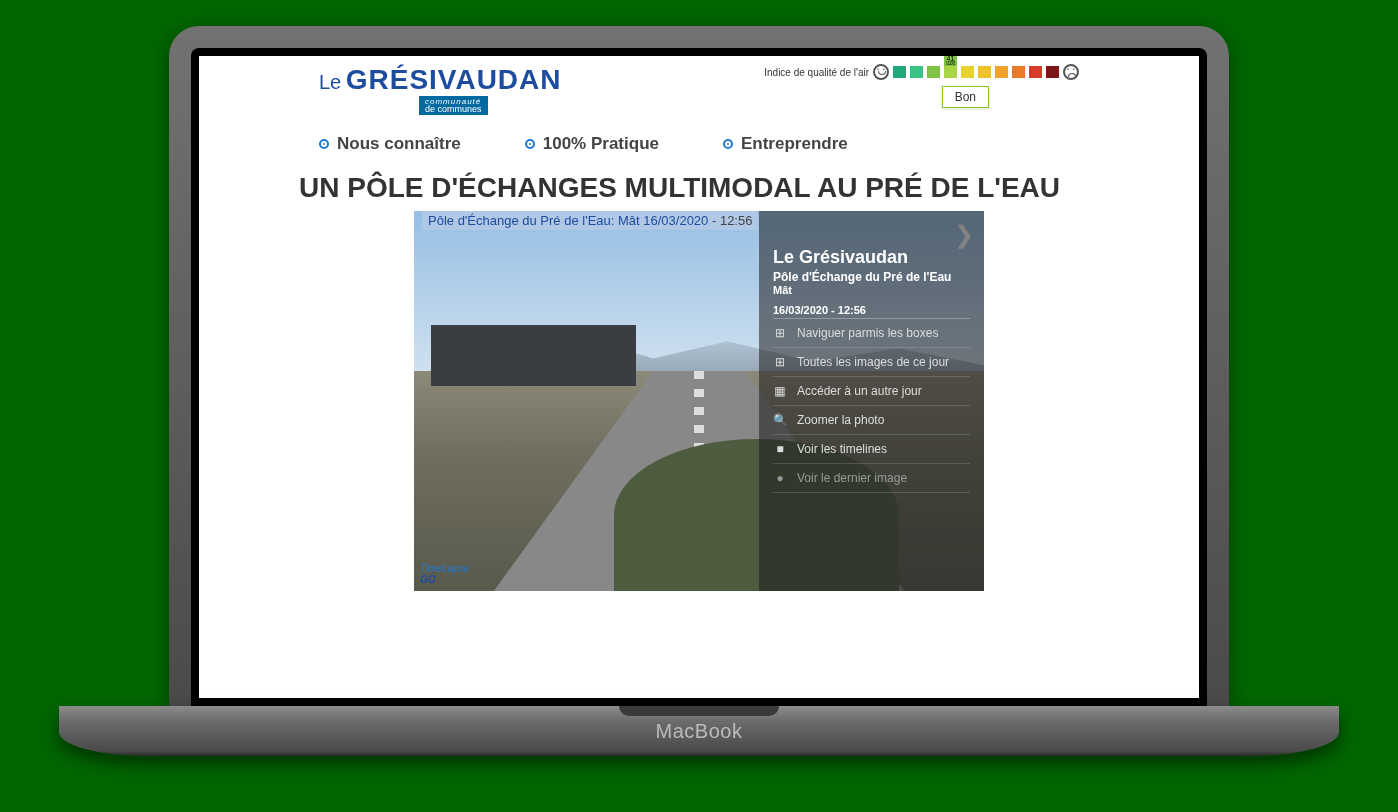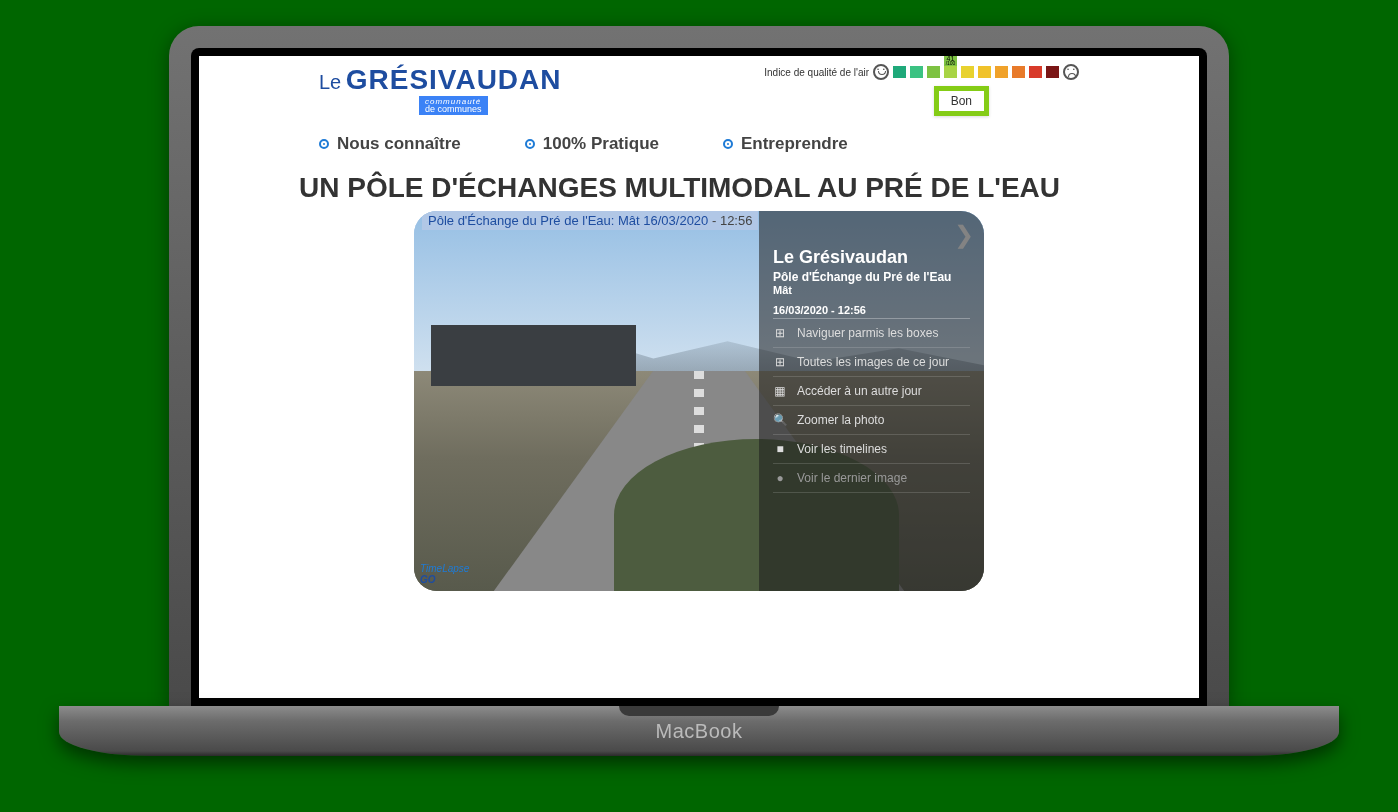--- a/index.html
+++ b/index.html
@@ -85,21 +85,21 @@
   font-size: 20px;
   font-weight: 500;
 }
 .logo-block .main {
   font-size: 28px;
   font-weight: 700;
   letter-spacing: 1px;
 }
 .logo-sub {
   display: inline-block;
-  background: #3b82f6;
+  background: #0369a1;
   color: #fff;
   font-size: 9px;
   padding: 1px 6px;
   margin-left: 100px;
 }
 .logo-sub .s1 { font-style: italic; letter-spacing: 1px; display:block; font-size:8px; margin-bottom:-2px;}
 .air {
   text-align: right;
   font-size: 10px;
   color: #333;
@@ -118,21 +118,21 @@
 .sad::after { border-bottom:none; border-top:1.5px solid #555; border-radius:6px 6px 0 0; bottom:1px;}
 .swatch { width: 13px; height: 12px; display:inline-block; }
 .sw-badge { position: relative; }
 .sw-badge .num {
   position: absolute; top: -10px; left: 0; font-size: 7px; background: #7dc242; color:#000; padding:0 1px; line-height:5px; width:13px; text-align:center;
 }
 .sw-badge .den { display:block; font-size:5px; }
 .air-tooltip {
   display: inline-block;
   background: #fff;
-  border: 5px solid #84cc16;
+  border: 1px solid #84cc16;
   padding: 3px 12px;
   font-size: 12px;
   color: #333;
   margin-top: 6px;
   margin-right: 90px;
   box-shadow: 0 1px 3px rgba(0,0,0,0.15);
 }
 
 
 .nav {
@@ -183,21 +183,20 @@
 }
 
 
 .widget {
   width: 570px;
   height: 380px;
   margin: 0 auto;
   position: relative;
   background: linear-gradient(to bottom, #a8c8e8 0%, #c0d8ef 25%, #9a9688 25%, #8a8472 50%, #6e6e62 75%, #515548 100%);
   overflow: hidden;
-  border-radius: 23px;
 }
 .widget-top-label {
   position:absolute; top:0; left:8px;
   background: rgba(180,200,230,0.9);
   color:#1e4da0; font-size:13px; padding:2px 6px;
 }
 .widget-top-time { color:#444; }
 .widget-arrow {
   position:absolute; top:10px; right:10px; color:#fff; font-size:24px; cursor:pointer;
 }

